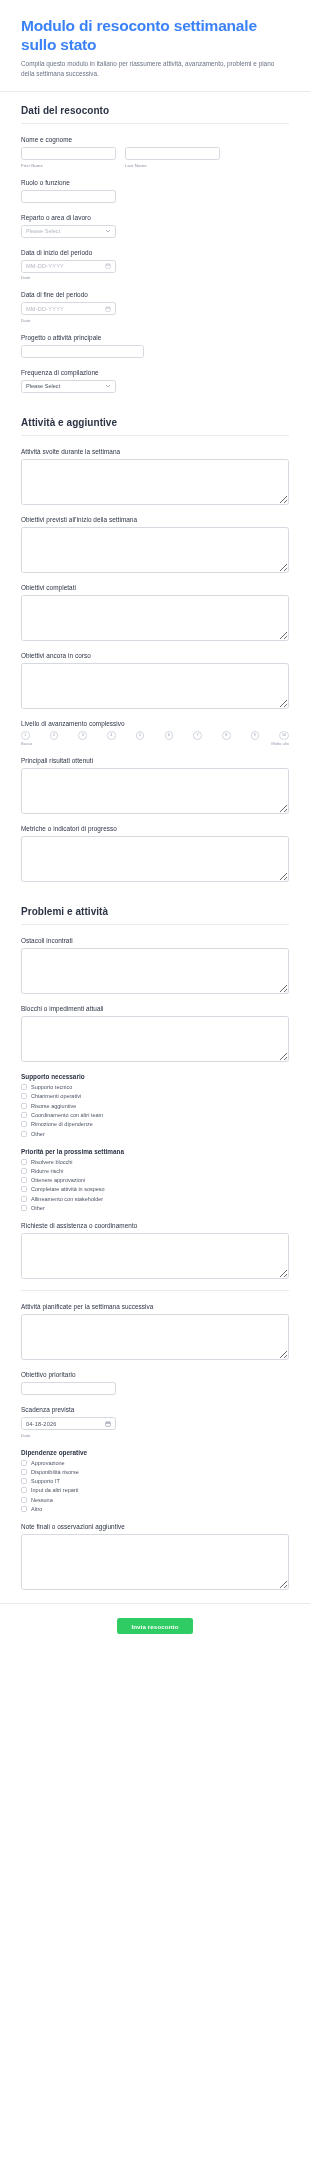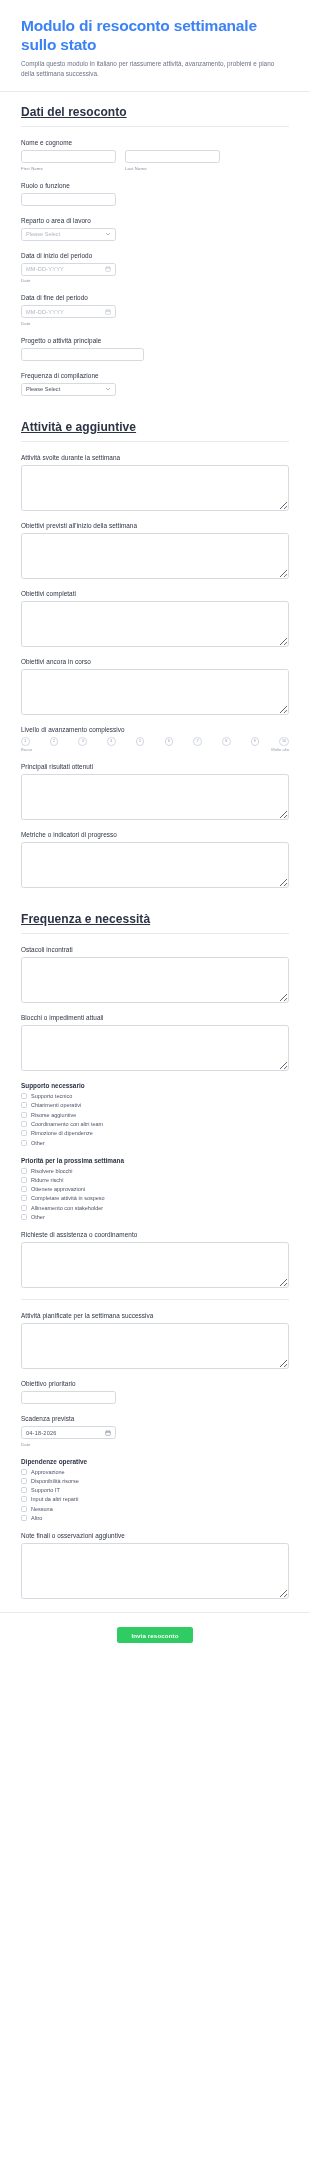--- a/index.html
+++ b/index.html
@@ -32,26 +32,25 @@
     line-height:9.5px;
     color:#6a7285;
     font-weight:normal;
     margin:0;
   }
   .head-rule { height:1px; background:#e9eaee; margin:2px 0 0 0; }
 
   
   .section { padding:0 21px; }
   .section-title {
-    font-size:12px;
+    font-size:10px;
     font-weight:bold;
     color:#2c3345;
     padding:13px 0 7px 0;
     letter-spacing:0.05px;
-    text-decoration:underline;
   }
   .section-rule { height:1px; background:#e9eaee; margin-bottom:12px; }
 
   .field { margin-bottom:11px; }
   .field-label {
     font-size:6.4px;
     color:#2c3345;
     font-weight:normal;
     margin-bottom:4px;
     letter-spacing:0.05px;
@@ -353,21 +352,21 @@
       <div class="ta-wrap">
         <textarea class="ta" style="height: 46px;"></textarea>
         <svg class="ta-resize" viewBox="0 0 8 8">
             <path d="M7 2 L2 7 M7 5 L5 7" stroke="#b9bfcb" stroke-width="0.7" fill="none"></path>
           </svg>
       </div>
     </div>
   </div>
 
   <div class="section">
-    <div class="section-title">Frequenza e necessità</div>
+    <div class="section-title">Problemi e attività</div>
     <div class="section-rule"></div>
 
     <div class="field">
       <div class="field-label">Ostacoli incontrati</div>
       <div class="ta-wrap">
         <textarea class="ta" style="height: 46px;"></textarea>
         <svg class="ta-resize" viewBox="0 0 8 8">
             <path d="M7 2 L2 7 M7 5 L5 7" stroke="#b9bfcb" stroke-width="0.7" fill="none"></path>
           </svg>
       </div>

